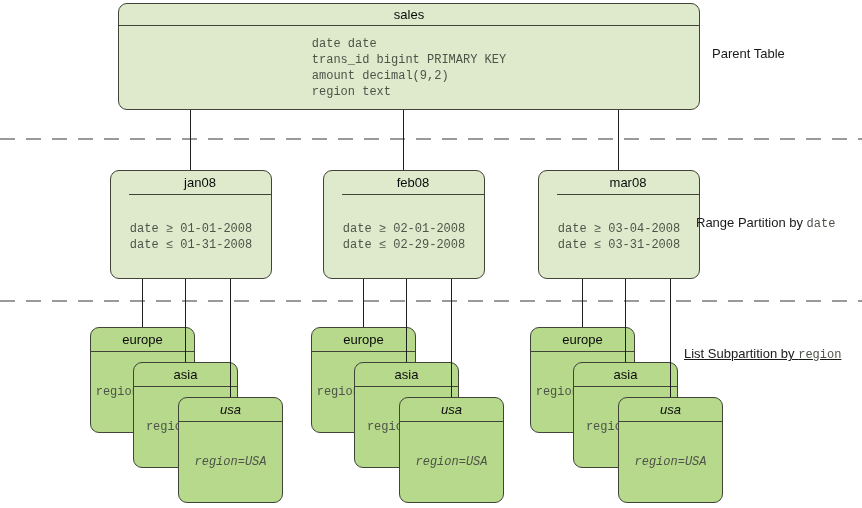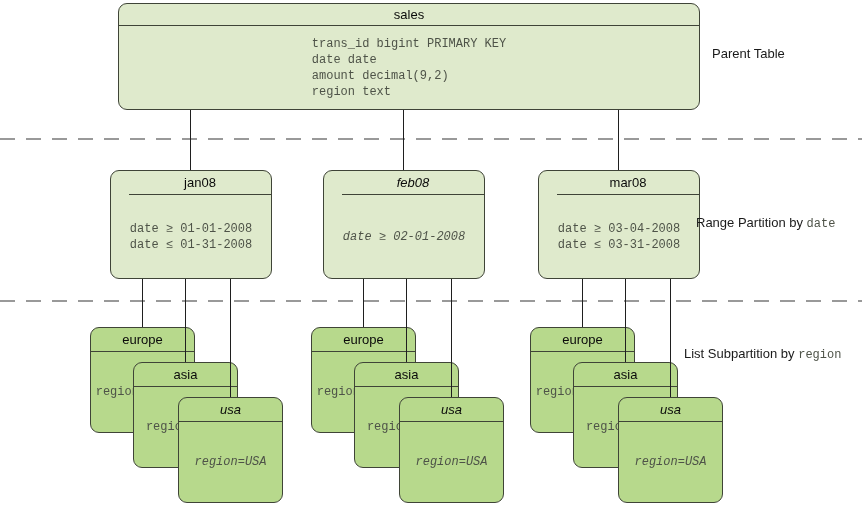--- a/index.html
+++ b/index.html
@@ -49,21 +49,21 @@
     font-size: 12px;
     line-height: 16px;
     color: #4e5348;
     white-space: pre;
   }
 
   
   .sales { left: 118px; top: 3px;  width: 582px; height: 107px; }
   .part  { top: 170px; width: 162px; height: 109px; }
   .part-jan { left: 110px; }
-  .part-feb { left: 323px; font-style: italic; }
+  .part-feb { left: 323px; }
   .part-mar { left: 538px; }
 
   .sub { width: 105px; height: 106px; }
   .sub-europe { z-index: 1; }
   .sub-asia   { z-index: 2; }
   .sub-usa    { z-index: 3; font-style: italic; }
 
   
   .vline {
     position: absolute;
@@ -102,22 +102,22 @@
 
 <div class="canvas">
 
   <div class="dashline" style="top:138px;"></div>
   <div class="dashline" style="top:300px;"></div>
 
   <div class="tbox light sales">
     <div class="tbox-header">sales</div>
     <div class="tbox-body">
       <div class="mono-block">
+        <div class="mono-line">date date</div>
         <div class="mono-line">trans_id bigint PRIMARY KEY</div>
-        <div class="mono-line">date date</div>
         <div class="mono-line">amount decimal(9,2)</div>
         <div class="mono-line">region text</div>
       </div>
     </div>
   </div>
 
   <div class="vline" style="left:190px;top:110px;height:60px;"></div>
   <div class="vline" style="left:403px;top:110px;height:60px;"></div>
   <div class="vline" style="left:618px;top:110px;height:60px;"></div>
 
@@ -129,20 +129,21 @@
         <div class="mono-line">date ≤ 01-31-2008</div>
       </div>
     </div>
   </div>
 
   <div class="tbox light part part-feb">
     <div class="tbox-header">feb08</div>
     <div class="tbox-body">
       <div class="mono-block">
         <div class="mono-line">date ≥ 02-01-2008</div>
+        <div class="mono-line">date ≤ 02-29-2008</div>
       </div>
     </div>
   </div>
 
   <div class="tbox light part part-mar">
     <div class="tbox-header">mar08</div>
     <div class="tbox-body">
       <div class="mono-block">
         <div class="mono-line">date ≥ 03-04-2008</div>
         <div class="mono-line">date ≤ 03-31-2008</div>
@@ -220,17 +221,17 @@
   </div>
 
   <div class="side-label" style="left:712px;top:46px;text-align:right;">
     <span>Parent Table</span>
   </div>
 
   <div class="side-label" style="left:696px;top:215px;">
     <span>Range Partition by </span><span class="code">date</span>
   </div>
 
-  <div class="side-label" style="left:684px;top:346px;">
+  <div class="side-label" style="left:684px;top:346px;text-decoration:underline;">
     <span>List Subpartition by </span><span class="code">region</span>
   </div>
 
 </div>
 
 </body></html>

